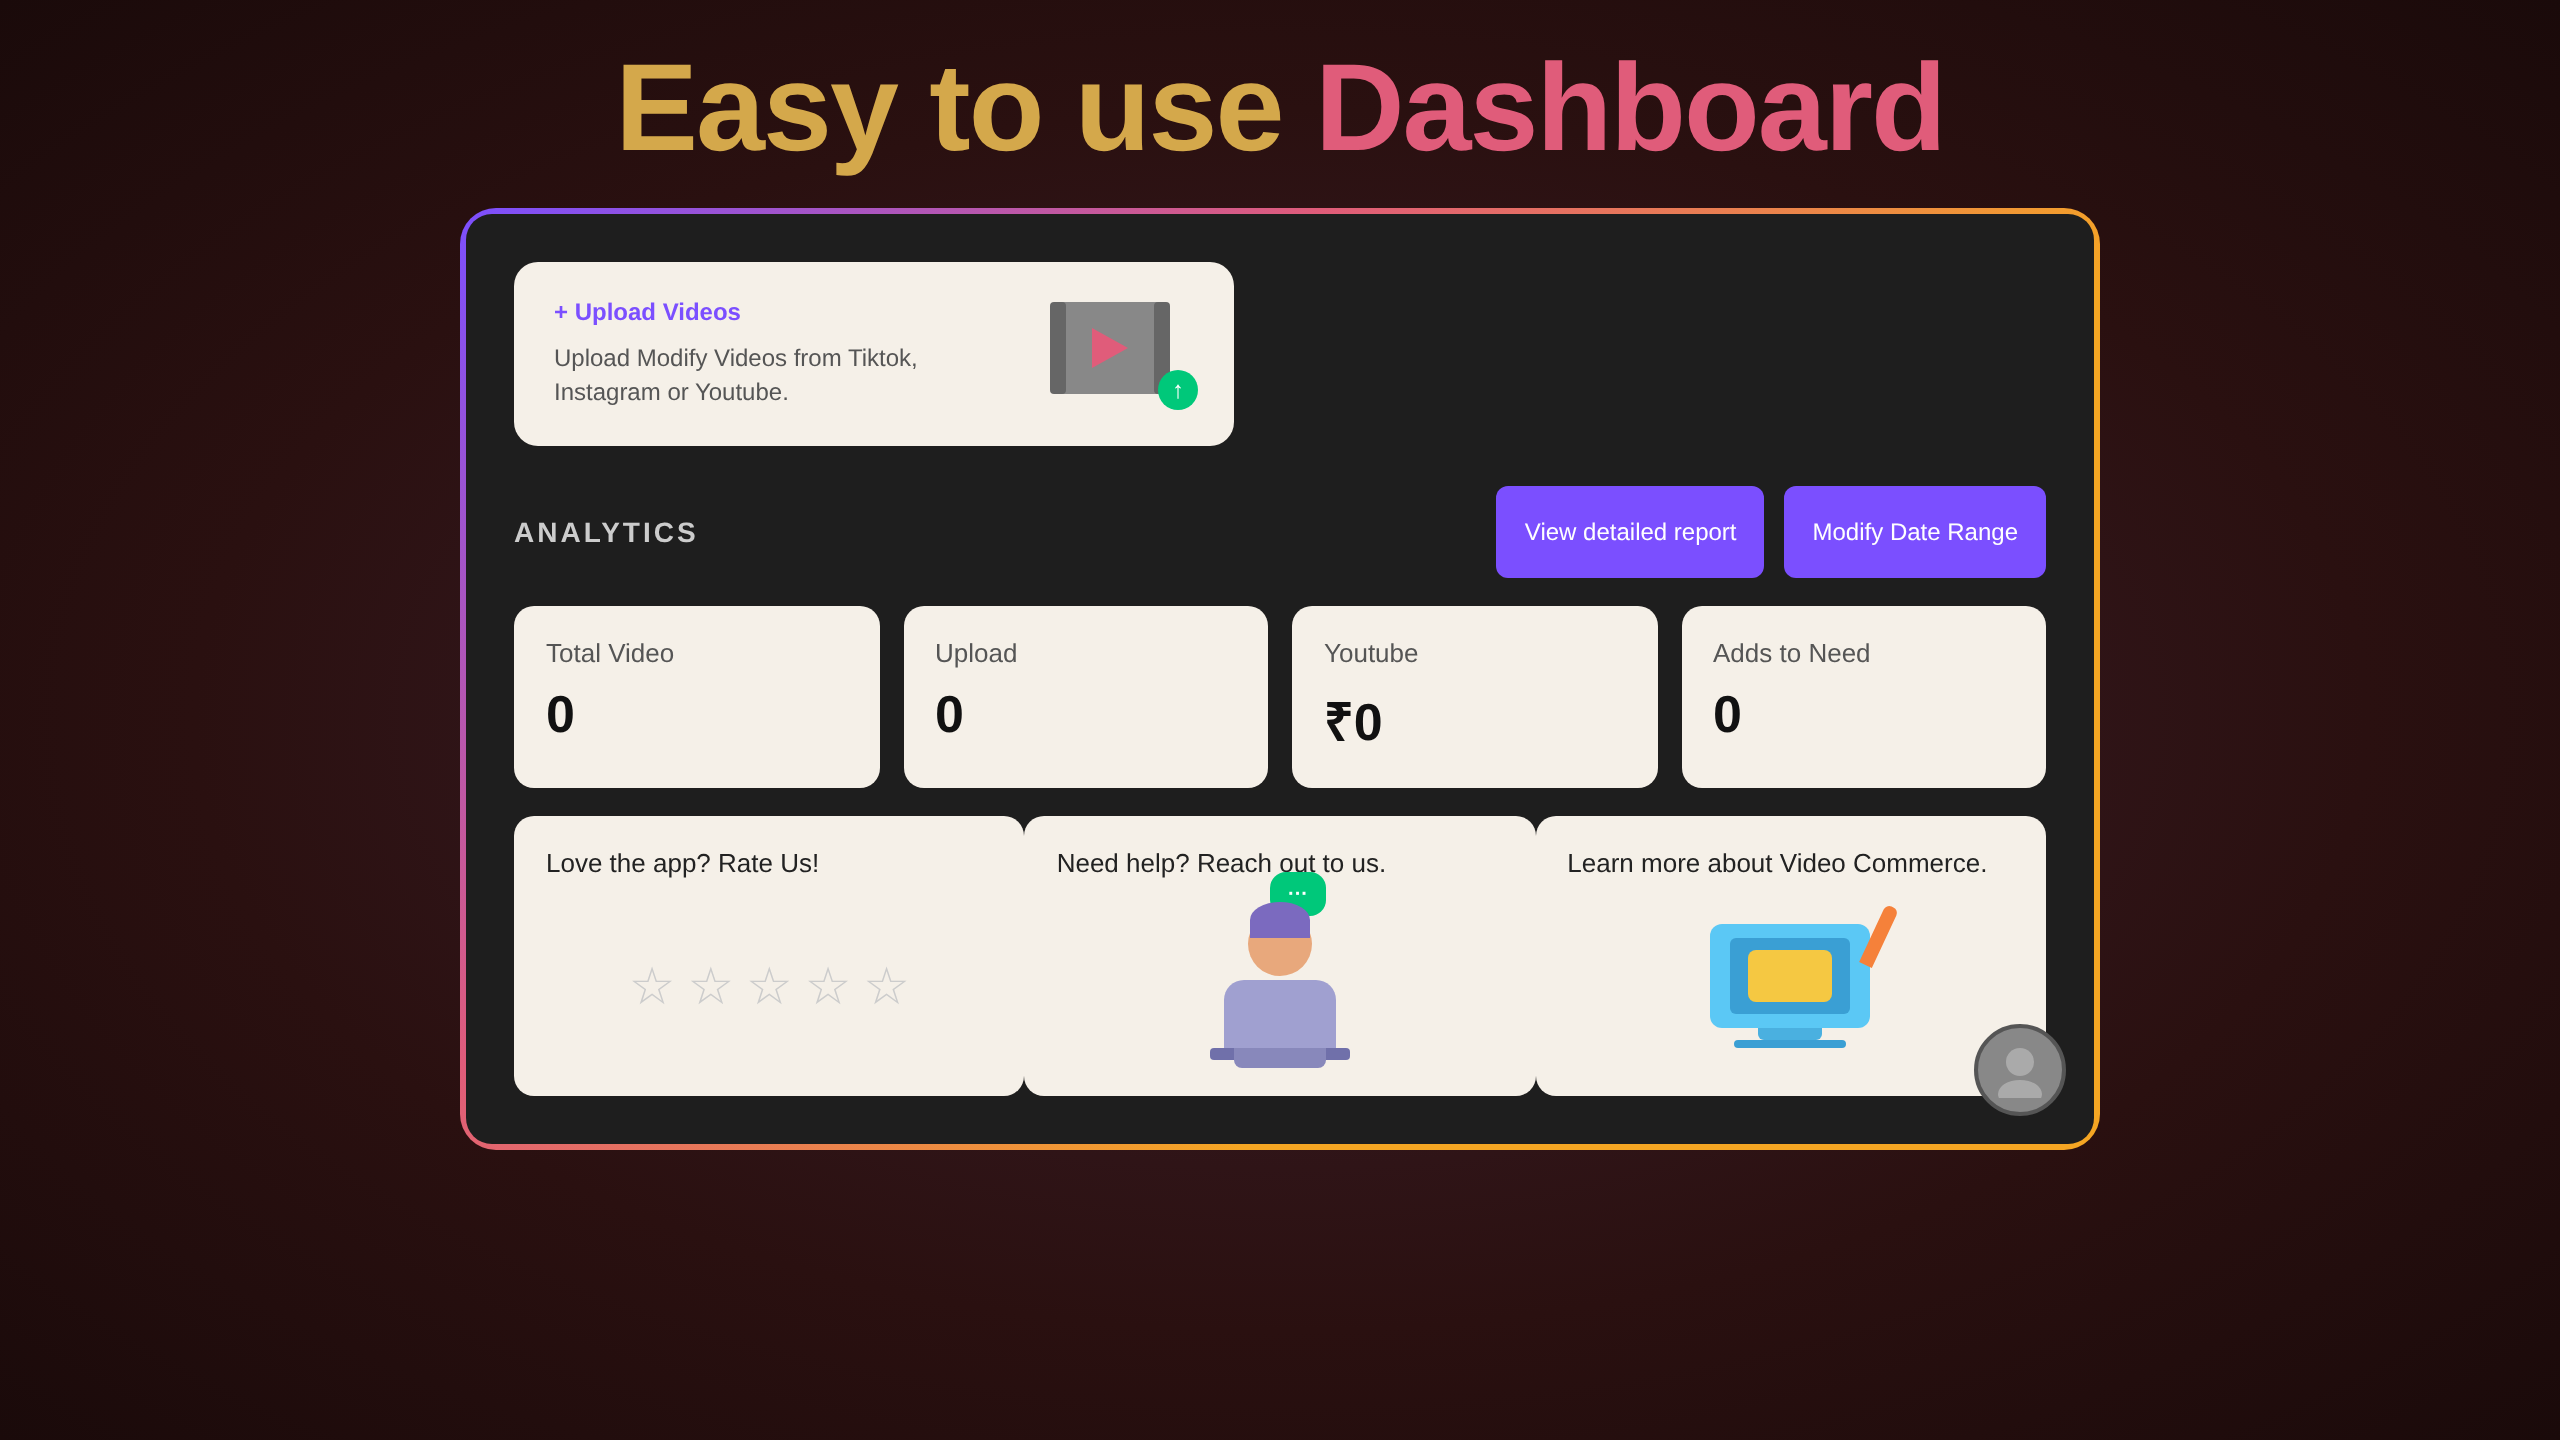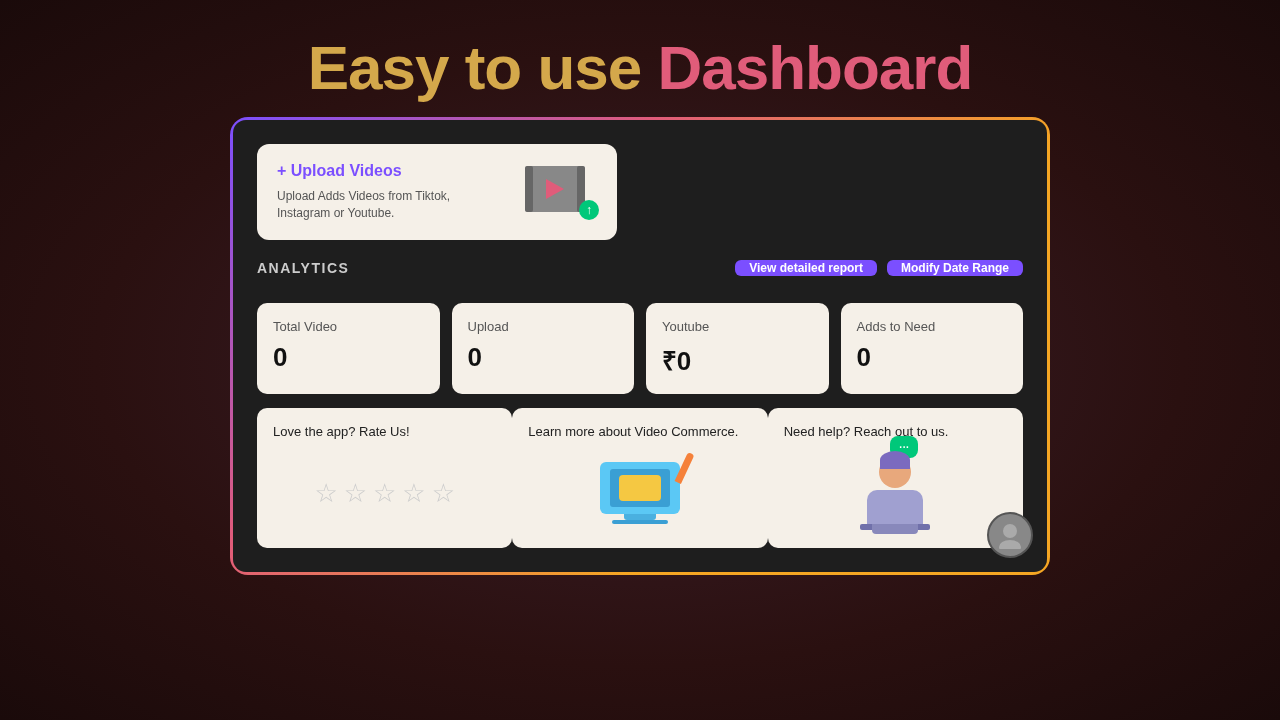--- a/index.html
+++ b/index.html
@@ -10,21 +10,21 @@
       background: radial-gradient(ellipse at center, #3d1f2a 0%, #2a1010 60%, #1a0a0a 100%);
       display: flex;
       flex-direction: column;
       align-items: center;
       justify-content: flex-start;
       font-family: -apple-system, BlinkMacSystemFont, 'Segoe UI', Arial, sans-serif;
       overflow: hidden;
     }
 
     .page-title {
-      margin-top: 37px;
+      margin-top: 24px;
       font-size: 62px;
       font-weight: 700;
       letter-spacing: -1px;
       line-height: 1;
       margin-bottom: 18px;
     }
     .page-title .title-easy {
       color: #d4a84b;
     }
     .page-title .title-dashboard {
@@ -55,21 +55,21 @@
       padding: 18px 20px;
       display: flex;
       align-items: center;
       justify-content: space-between;
       margin-bottom: 20px;
       width: 360px;
     }
     .upload-card-left {}
     .upload-btn-text {
       color: #7b4fff;
-      font-size: 16px;
+      font-size: 12px;
       font-weight: 600;
       margin-bottom: 8px;
       cursor: pointer;
     }
     .upload-desc {
       color: #555;
       font-size: 12px;
       line-height: 1.4;
       max-width: 200px;
     }
@@ -123,42 +123,42 @@
       justify-content: center;
       color: white;
       font-size: 12px;
       font-weight: bold;
     }
 
     .analytics-header {
       display: flex;
       align-items: center;
       justify-content: space-between;
-      margin-bottom: 27px;
+      margin-bottom: 14px;
     }
     .analytics-title {
       color: #ccc;
       font-size: 14px;
       font-weight: 600;
       letter-spacing: 1.5px;
       text-transform: uppercase;
     }
     .analytics-buttons {
       display: flex;
       gap: 10px;
     }
     .btn-purple {
       background: #7b4fff;
       color: white;
       border: none;
       border-radius: 6px;
-      padding: 1px 14px;
+      padding: 16px 14px;
       font-size: 12px;
       cursor: pointer;
-      font-weight: 700;
+      font-weight: 400;
     }
 
     .stats-grid {
       display: grid;
       grid-template-columns: repeat(4, 1fr);
       gap: 12px;
       margin-bottom: 14px;
     }
     .stat-card {
       background: #f5f0e8;
@@ -234,21 +234,21 @@
 
 <div class="page-title">
   <span class="title-easy">Easy to use </span><span class="title-dashboard">Dashboard</span>
 </div>
 
 <div class="dashboard-frame">
 
   <div class="upload-card">
     <div class="upload-card-left">
       <div class="upload-btn-text">+ Upload Videos</div>
-      <div class="upload-desc">Upload Adds Videos from Tiktok, Instagram or Youtube.</div>
+      <div class="upload-desc">Upload Modify Videos from Tiktok, Instagram or Youtube.</div>
     </div>
     <div class="upload-icon">
       <div class="film-strip">
         <div class="play-triangle"></div>
       </div>
       <div class="upload-badge">↑</div>
     </div>
   </div>
 
   <div class="analytics-header">
@@ -282,20 +282,39 @@
 
     <div class="bottom-card">
       <div class="bottom-card-title">Love the app? Rate Us!</div>
       <div class="bottom-card-content">
         <div class="stars">
           <span class="star">☆</span>
           <span class="star">☆</span>
           <span class="star">☆</span>
           <span class="star">☆</span>
           <span class="star">☆</span>
+        </div>
+      </div>
+    </div>
+
+    <div class="bottom-card">
+      <div class="bottom-card-title">Need help? Reach out to us.</div>
+      <div class="bottom-card-content">
+        <div style="position:relative; display:inline-block;">
+
+          <div style="position:absolute; top:-20px; left:30px; background:#00c87a; border-radius:8px; width:28px; height:22px; display:flex; align-items:center; justify-content:center; color:white; font-size:10px; font-weight:bold;">···</div>
+
+          <div style="width:32px; height:32px; background:#e8a87c; border-radius:50%; margin:0 auto 2px; position:relative; overflow:visible;">
+            <div style="position:absolute; top:-5px; left:1px; width:30px; height:18px; background:#7b6abf; border-radius:50% 50% 0 0;"></div>
+          </div>
+
+          <div style="width:56px; height:34px; background:#a0a0d0; border-radius:10px 10px 0 0; margin:0 auto; position:relative;">
+            <div style="position:absolute; bottom:-10px; left:5px; right:5px; height:10px; background:#8888bb; border-radius:0 0 4px 4px;"></div>
+          </div>
+          <div style="width:70px; height:6px; background:#7070aa; border-radius:2px; margin:0 auto;"></div>
         </div>
       </div>
     </div>
 
     <div class="bottom-card">
       <div class="bottom-card-title">Learn more about Video Commerce.</div>
       <div class="bottom-card-content">
         <div style="position:relative; display:inline-flex; flex-direction:column; align-items:center;">
 
           <div style="position:absolute; top:-10px; right:-8px; width:7px; height:32px; background:#f5813a; border-radius:3px 3px 0 0; transform:rotate(25deg); z-index:2;"></div>
@@ -303,39 +322,20 @@
           <div style="width:80px; height:52px; background:#5bc8f5; border-radius:6px; display:flex; align-items:center; justify-content:center;">
             <div style="width:60px; height:38px; background:#3a9fd4; border-radius:3px; display:flex; align-items:center; justify-content:center;">
               <div style="width:42px; height:26px; background:#f5c842; border-radius:4px;"></div>
             </div>
           </div>
           <div style="width:32px; height:6px; background:#4ab0e0; border-radius:0 0 3px 3px;"></div>
           <div style="width:56px; height:4px; background:#3a9fd4; border-radius:2px;"></div>
         </div>
       </div>
     </div>
-
-    <div class="bottom-card">
-      <div class="bottom-card-title">Need help? Reach out to us.</div>
-      <div class="bottom-card-content">
-        <div style="position:relative; display:inline-block;">
-
-          <div style="position:absolute; top:-20px; left:30px; background:#00c87a; border-radius:8px; width:28px; height:22px; display:flex; align-items:center; justify-content:center; color:white; font-size:10px; font-weight:bold;">···</div>
-
-          <div style="width:32px; height:32px; background:#e8a87c; border-radius:50%; margin:0 auto 2px; position:relative; overflow:visible;">
-            <div style="position:absolute; top:-5px; left:1px; width:30px; height:18px; background:#7b6abf; border-radius:50% 50% 0 0;"></div>
-          </div>
-
-          <div style="width:56px; height:34px; background:#a0a0d0; border-radius:10px 10px 0 0; margin:0 auto; position:relative;">
-            <div style="position:absolute; bottom:-10px; left:5px; right:5px; height:10px; background:#8888bb; border-radius:0 0 4px 4px;"></div>
-          </div>
-          <div style="width:70px; height:6px; background:#7070aa; border-radius:2px; margin:0 auto;"></div>
-        </div>
-      </div>
-    </div>
   </div>
 
   <div class="floating-avatar">
     <svg width="28" height="28" viewBox="0 0 28 28">
       <circle cx="14" cy="10" r="7" fill="#aaa"></circle>
       <ellipse cx="14" cy="26" rx="11" ry="7" fill="#aaa"></ellipse>
     </svg>
   </div>
 
 </div>

